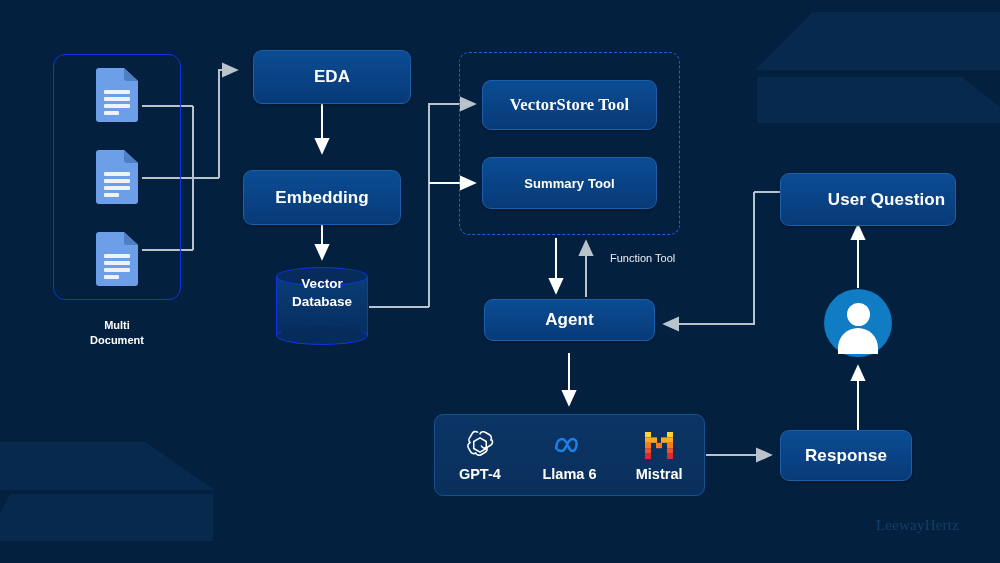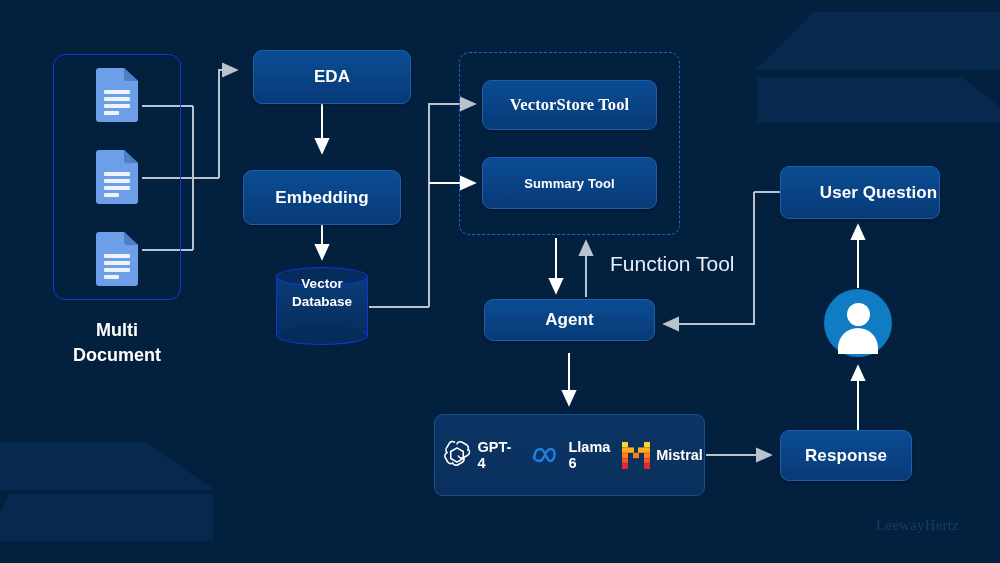--- a/index.html
+++ b/index.html
@@ -64,21 +64,21 @@
   .doclist {
     position: absolute; left: 53px; top: 54px; width: 128px; height: 246px;
     display: flex; flex-direction: column;
     align-items: center; justify-content: space-around;
     z-index: 4;
   }
   .docicon { width: 42px; height: 54px; position: relative; }
   .doclabel {
     position: absolute; left: 33px; top: 318px; width: 168px;
     text-align: center; color: #ffffff;
-    font-size: 18px; font-weight: 700; line-height: 1.38;
+    font-size: 11px; font-weight: 700; line-height: 1.38;
     z-index: 4;
   }
 
   
   .toolbox {
     position: absolute; left: 459px; top: 52px; width: 221px; height: 183px;
     border: 1.8px dashed #1765d8; border-radius: 10px;
     z-index: 2;
   }
 
@@ -111,42 +111,42 @@
 
   
   .llmbox {
     position: absolute; left: 434px; top: 414px; width: 271px; height: 82px;
     border-radius: 9px;
     background: linear-gradient(180deg,#0b3565 0%,#0a2f5c 100%);
     border: 1px solid #17508f;
     display: flex; align-items: center; justify-content: space-around;
     z-index: 3;
   }
-  .llmitem { display: flex; flex-direction: row; align-items: center; gap: 5px; width: 76px; }
+  .llmitem { display: flex; flex-direction: column; align-items: center; gap: 5px; width: 76px; }
   .llmname { color: #ffffff; font-size: 14.5px; font-weight: 700; }
   .llmicon { width: 32px; height: 32px; display: flex; align-items: center; justify-content: center; }
 
   
   .avatar {
     position: absolute; left: 824px; top: 289px; width: 68px; height: 68px;
     border-radius: 50%; background: #0f7cc4; z-index: 3;
   }
   .avatar .head {
     position: absolute; left: 22.5px; top: 14px; width: 23px; height: 23px;
     border-radius: 50%; background: #ffffff;
   }
   .avatar .body {
     position: absolute; left: 14px; top: 39px; width: 40px; height: 26px;
     background: #ffffff; border-radius: 20px 20px 0 0;
   }
 
   
   .flabel {
     position: absolute; left: 610px; top: 252px;
-    color: #e8eef6; font-size: 21px; font-weight: 400; z-index: 3;
+    color: #e8eef6; font-size: 11px; font-weight: 400; z-index: 3;
   }
   .watermark {
     position: absolute; left: 876px; top: 517px;
     color: #143f68; font-size: 15px;
     font-family: Liberation Serif, serif;
     letter-spacing: .2px; z-index: 3;
   }
 </style>
 </head>
 <body>
@@ -261,21 +261,21 @@
   </div>
 
   <div class="toolbox"></div>
   <div class="node" style="left:482px;top:80px;width:175px;height:50px;font-size:16.5px;font-family:Liberation Serif, serif;">VectorStore Tool</div>
   <div class="node" style="left:482px;top:157px;width:175px;height:52px;font-size:13px;">Summary Tool</div>
 
   <div class="flabel">Function Tool</div>
 
   <div class="node" style="left:484px;top:299px;width:171px;height:42px;">Agent</div>
 
-  <div class="node" style="left:780px;top:166px;width:160px;height:53px;padding-left:37px;">User Question</div>
+  <div class="node" style="left:780px;top:173px;width:176px;height:53px;padding-left:37px;">User Question</div>
 
   <div class="node" style="left:780px;top:430px;width:132px;height:51px;">Response</div>
 
   <div class="avatar">
     <div class="head"></div>
     <div class="body"></div>
   </div>
 
   <div class="llmbox">
     <div class="llmitem">

